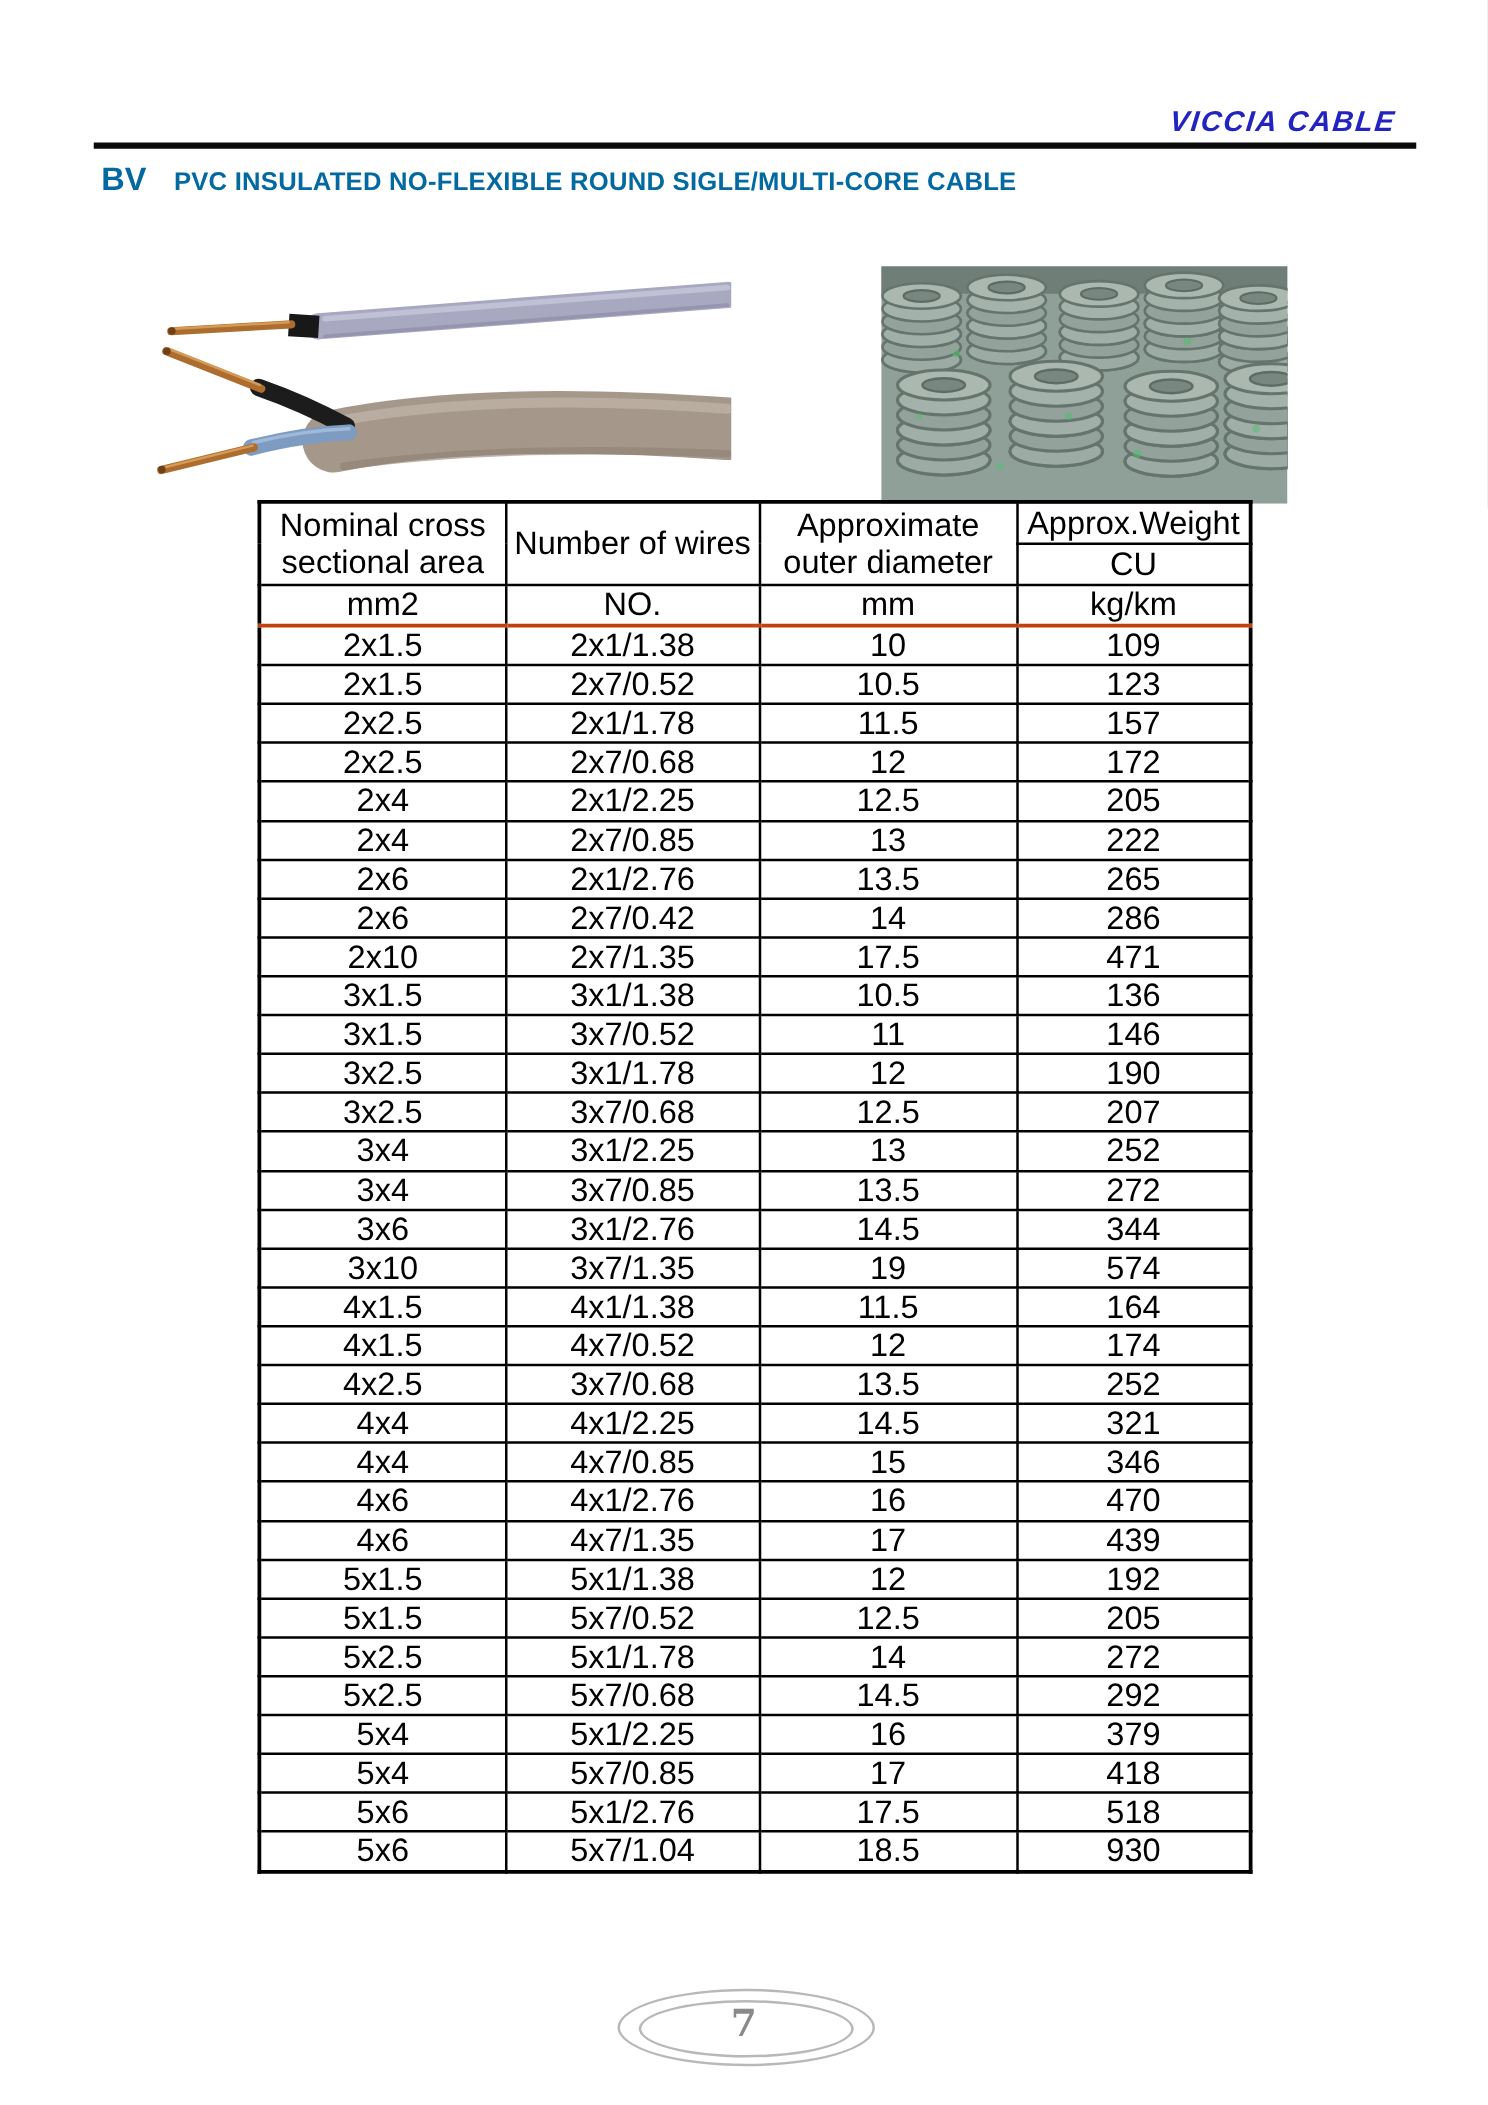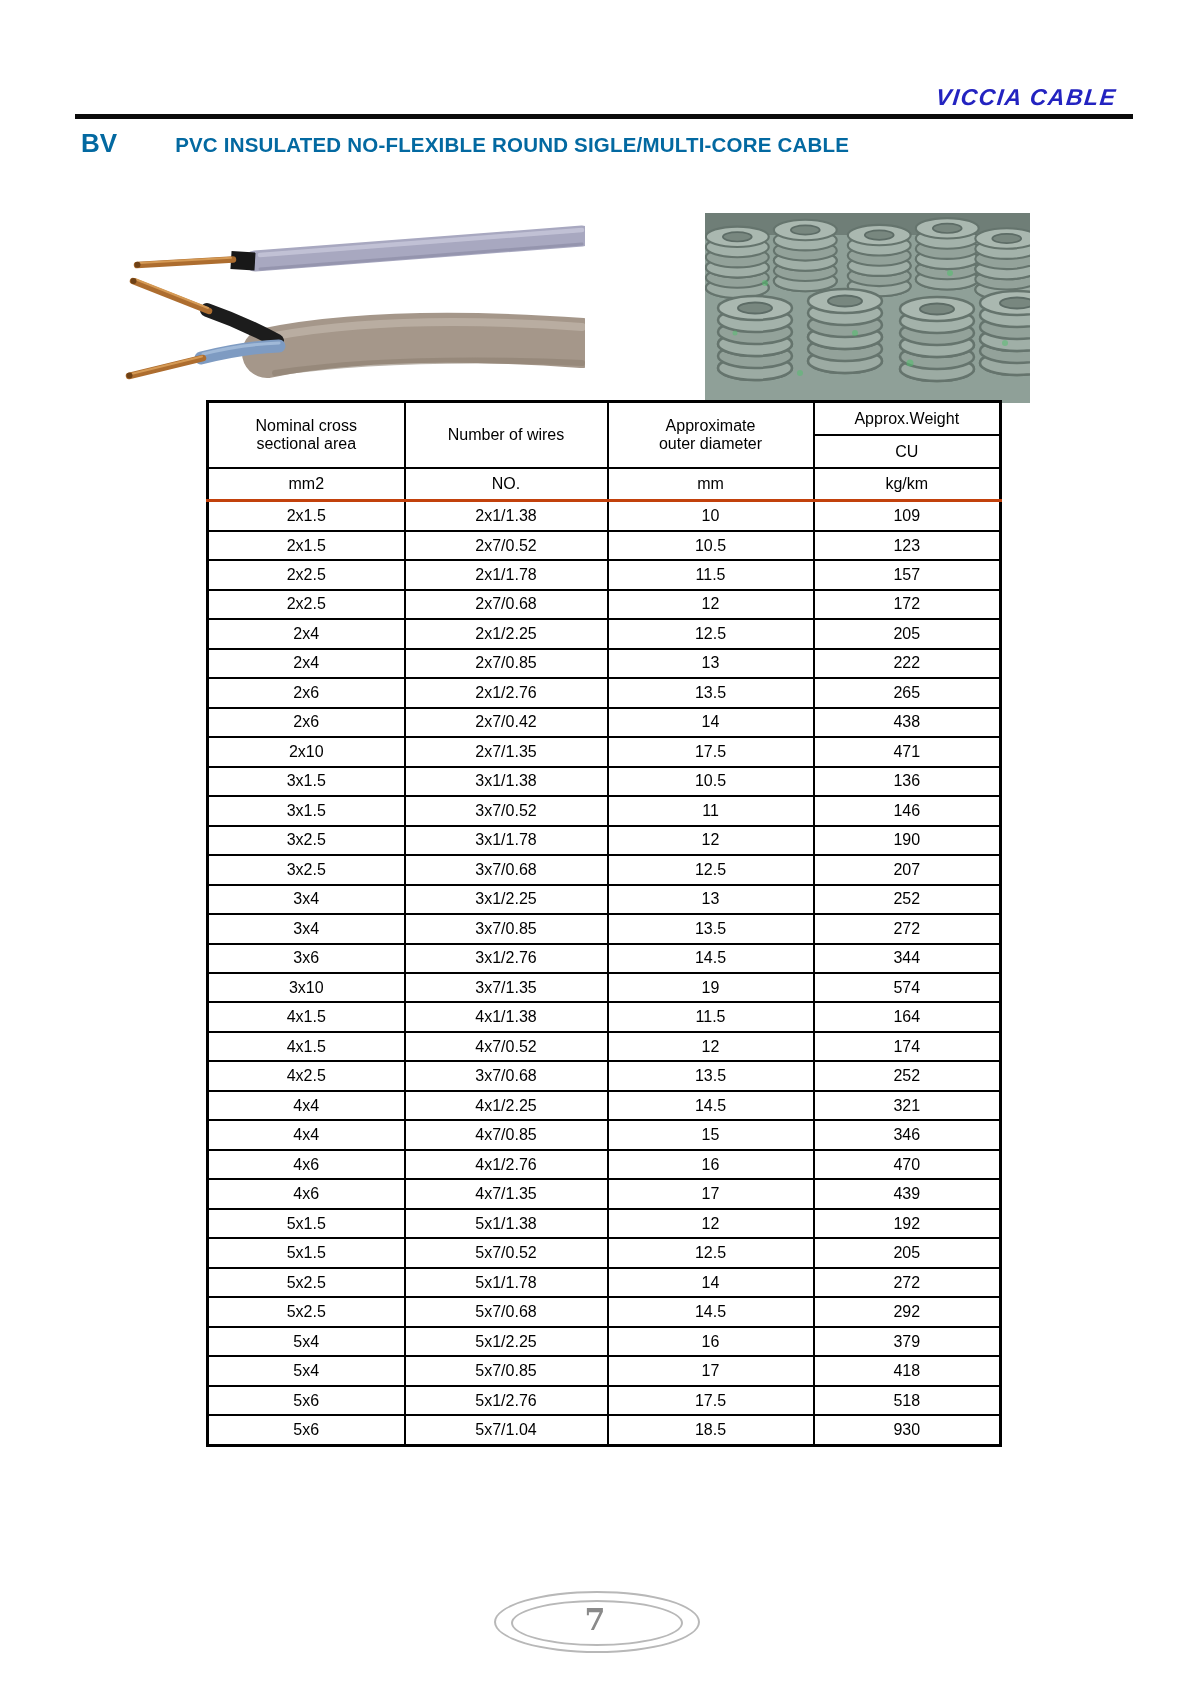--- a/index.html
+++ b/index.html
@@ -24,31 +24,31 @@
   .rule{
     position:absolute;left:75px;top:114px;width:1058px;height:5px;
     background:#0b0b0b;
   }
   .heading{
     position:absolute;left:81px;top:128px;width:1000px;
     display:flex;align-items:baseline;gap:22px;
     color:#0369a1;
   }
   .heading .code{font-size:26px;font-weight:bold;}
-  .heading .title{font-size:20.5px;font-weight:bold;letter-spacing:0.2px;margin-left:36px;}
+  .heading .title{font-size:20.5px;font-weight:bold;letter-spacing:0.2px;}
   
   .cable-art{position:absolute;left:95px;top:190px;width:490px;height:195px;}
   .coil-photo{position:absolute;left:705px;top:213px;width:325px;height:190px;}
   
   table.spec{
     position:absolute;left:206px;top:400px;
     width:793px;height:1047px;
     border-collapse:collapse;
     table-layout:fixed;
-    font-size:16px;
+    font-size:26px;
   }
   table.spec th,table.spec td{
     border:2px solid #000;
     text-align:center;vertical-align:middle;
     font-weight:normal;
     padding:0;
     line-height:1.12;
     overflow:hidden;
     white-space:nowrap;
   }
@@ -217,21 +217,21 @@
         <tr>
           <td>2x6</td>
           <td>2x1/2.76</td>
           <td>13.5</td>
           <td>265</td>
         </tr>
         <tr>
           <td>2x6</td>
           <td>2x7/0.42</td>
           <td>14</td>
-          <td>438</td>
+          <td>286</td>
         </tr>
         <tr>
           <td>2x10</td>
           <td>2x7/1.35</td>
           <td>17.5</td>
           <td>471</td>
         </tr>
         <tr>
           <td>3x1.5</td>
           <td>3x1/1.38</td>

